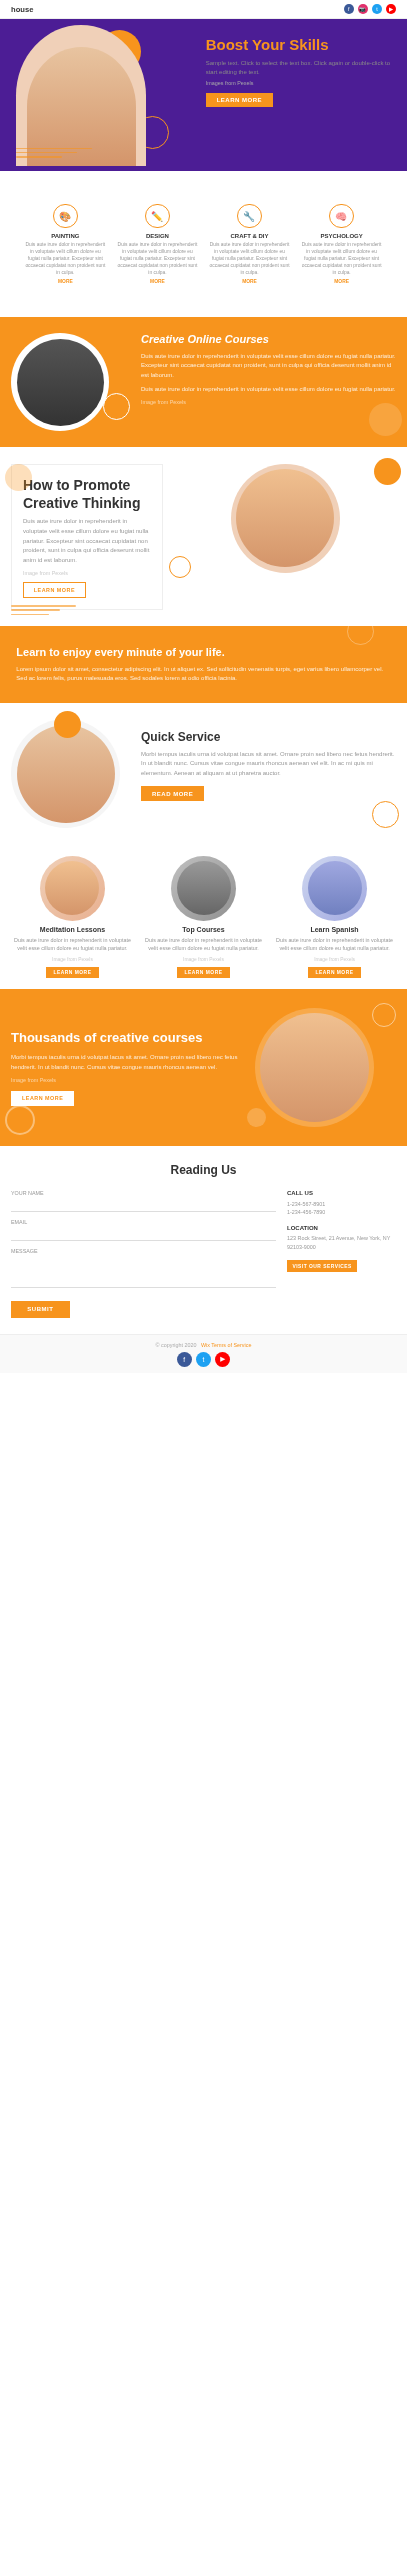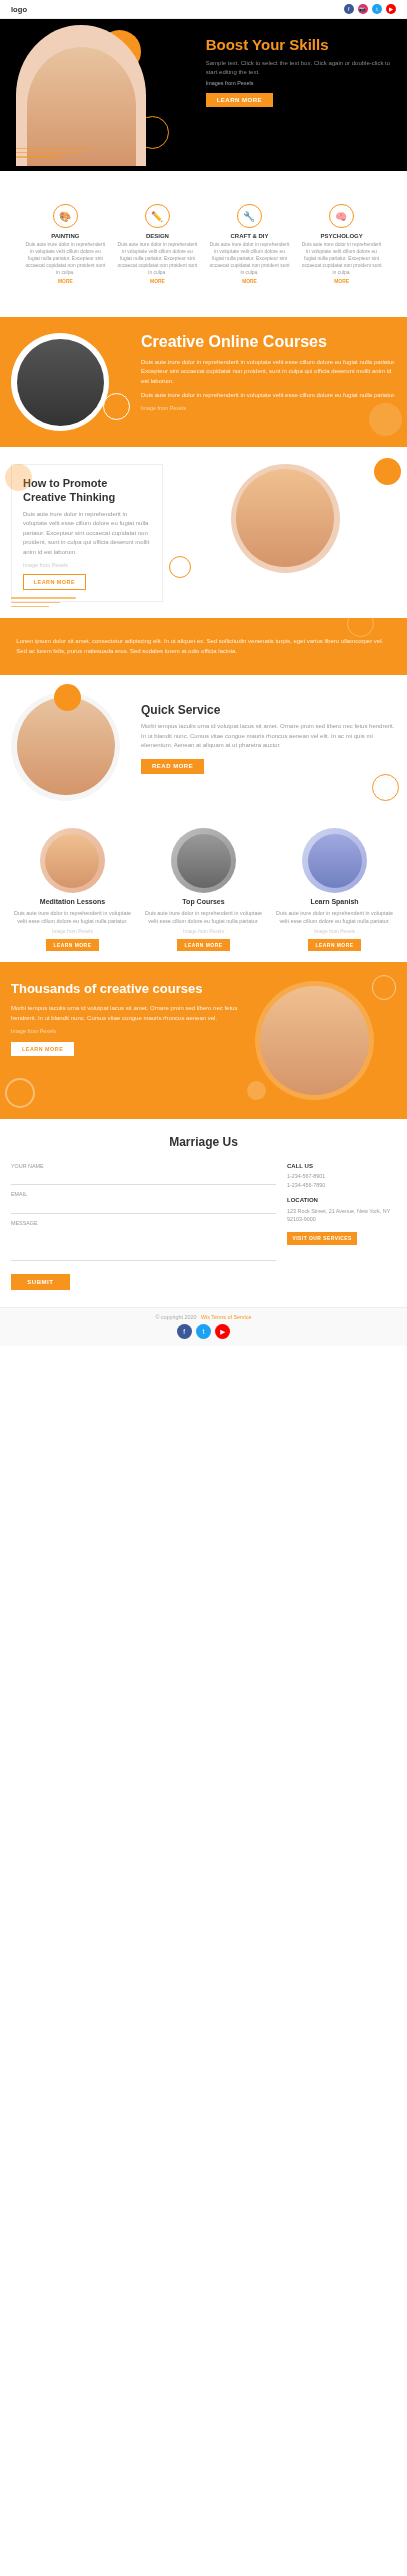--- a/index.html
+++ b/index.html
@@ -12,21 +12,21 @@
       justify-content: space-between;
       padding: 4.3px 11px;
       border-bottom: 0.5px solid #eee;
     }
     .header-logo { font-weight: bold; font-size: 7.6px; color: #333; }
     .header-icons { display: flex; gap: 4.3px; }
     .header-icon { width: 9.8px; height: 9.8px; border-radius: 50%; display: flex; align-items: center; justify-content: center; font-size: 5.4px; color: #fff; cursor: pointer; }
 
     
     .hero {
-      background: #000000;
+      background: #4c1d95;
       position: relative;
       height: 152px;
       overflow: hidden;
     }
     .hero-circle-orange {
       position: absolute;
       width: 43px; height: 43px;
       border-radius: 50%;
       background: #f7941d;
       top: 11px; left: 98px;
@@ -145,21 +145,21 @@
       border-radius: 50%;
     }
     .courses-circle-small {
       position: absolute;
       bottom: 11px; right: 0;
       width: 27px; height: 27px;
       border-radius: 50%;
       border: 1.6px solid #fff;
     }
     .online-courses-content { flex: 1; }
-    .section-title { font-size: 16px; font-weight: bold; color: #fff; margin-bottom: 6.5px; }
+    .section-title { font-size: 11px; font-weight: bold; color: #fff; margin-bottom: 6.5px; font-style: italic; }
     .section-text { font-size: 6px; color: rgba(255,255,255,0.85); line-height: 1.6; margin-bottom: 4.3px; }
     .image-note { font-size: 5.4px; color: rgba(255,255,255,0.6); }
     .circle-deco-orange-right {
       position: absolute;
       right: 5.4px; bottom: 11px;
       width: 33px; height: 33px;
       border-radius: 50%;
       background: rgba(255,255,255,0.15);
     }
 
@@ -171,21 +171,21 @@
       gap: 11px;
       align-items: flex-start;
       position: relative;
     }
     .promote-box {
       border: 0.5px solid #eee;
       padding: 11px;
       width: 152px;
       flex-shrink: 0;
     }
-    .promote-title { font-size: 11px; font-weight: bold; color: #333; margin-bottom: 5.4px; line-height: 1.3; }
+    .promote-title { font-size: 14px; font-weight: bold; color: #333; margin-bottom: 5.4px; line-height: 1.3; }
     .promote-text { font-size: 6px; color: #999; line-height: 1.6; margin-bottom: 4.3px; }
     .promote-image-note { font-size: 5.4px; color: #ccc; margin-bottom: 6.5px; }
     .btn-outline-orange {
       background: #fff;
       color: #f7941d;
       border: 1.1px solid #f7941d;
       padding: 3.8px 9.8px;
       font-size: 5.4px;
       cursor: pointer;
       font-weight: bold;
@@ -323,21 +323,21 @@
       letter-spacing: 0.5px;
       text-transform: uppercase;
     }
 
     
     .thousands-section {
       background: #f7941d;
       padding: 19px 11px;
       display: flex;
       gap: 3px;
-      align-items: flex-start;
+      align-items: center;
       position: relative;
     }
     .thousands-content { flex: 1; }
     .thousands-title { font-size: 13px; font-weight: bold; color: #fff; margin-bottom: 6.5px; line-height: 1.3; }
     .thousands-text { font-size: 6px; color: rgba(255,255,255,0.85); line-height: 1.6; margin-bottom: 4.3px; }
     .thousands-image-note { font-size: 5.4px; color: rgba(255,255,255,0.6); margin-bottom: 8.1px; }
     .btn-white {
       background: #fff;
       color: #f7941d;
       border: none;
@@ -450,21 +450,21 @@
       cursor: pointer;
     }
     .social-fb { background: #3b5998; }
     .social-tw { background: #1da1f2; }
     .social-yt { background: #ff0000; }
   </style>
 </head>
 <body>
 
 <div class="header">
-  <span class="header-logo">logo</span>
+  <span class="header-logo">house</span>
   <div class="header-icons">
     <div class="header-icon" style="background:#3b5998;">f</div>
     <div class="header-icon" style="background:#e1306c;">📷</div>
     <div class="header-icon" style="background:#1da1f2;">t</div>
     <div class="header-icon" style="background:#ff0000;">▶</div>
   </div>
 </div>
 
 <div class="hero">
   <div class="hero-circle-orange"></div>
@@ -548,20 +548,21 @@
   <div class="wave-bottom">
     <div class="wave-line" style="width:65px;"></div>
     <div class="wave-line" style="width:49px;"></div>
     <div class="wave-line" style="width:38px;"></div>
   </div>
 </div>
 
 <div class="quote-section" style="position:relative;">
   <div style="position:absolute; top:-8.1px; right:33px; width:27px; height:27px; border-radius:50%; border:1.6px solid rgba(255,255,255,0.3);"></div>
   <div class="quote-right">
+    <div class="quote-right-title">Learn to enjoy every minute of your life.</div>
     <p class="quote-right-text">Lorem ipsum dolor sit amet, consectetur adipiscing elit. In ut aliquet ex. Sed sollicitudin venenatis turpis, eget varius libero ullamcorper vel. Sed ac lorem felis, purus malesuada eros. Sed sodales lorem at odio officia lacinia.</p>
   </div>
 </div>
 
 <div class="quick-section">
   <div class="quick-person-area">
     <div class="quick-circle-orange"></div>
     <div class="quick-circle-bg">
       <div class="quick-placeholder"></div>
     </div>
@@ -615,21 +616,21 @@
   <div class="thousands-image-area">
     <div class="thousands-circle-deco"></div>
     <div class="thousands-circle">
       <div class="thousands-placeholder"></div>
     </div>
     <div class="thousands-circle-deco2"></div>
   </div>
 </div>
 
 <div class="contact-section">
-  <div class="contact-title">Marriage Us</div>
+  <div class="contact-title">Reading Us</div>
   <div class="contact-grid">
     <div class="contact-form">
       <div class="form-group">
         <label class="form-label">YOUR NAME</label>
         <input class="form-input" type="text" style="">
       </div>
       <div class="form-group">
         <label class="form-label">EMAIL</label>
         <input class="form-input" type="email" style="">
       </div>

